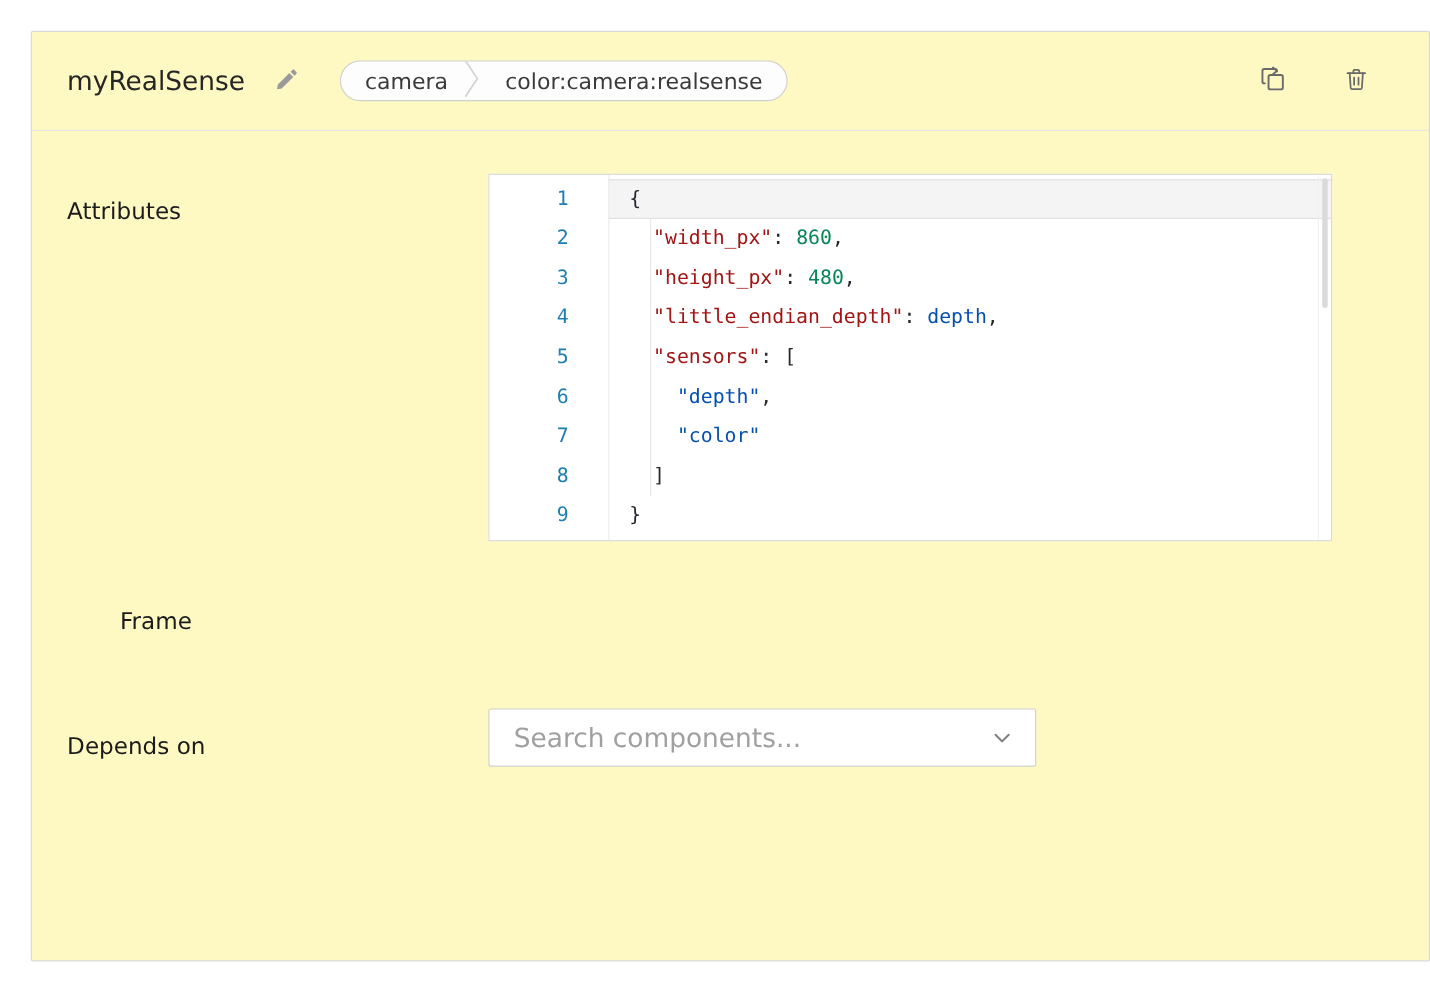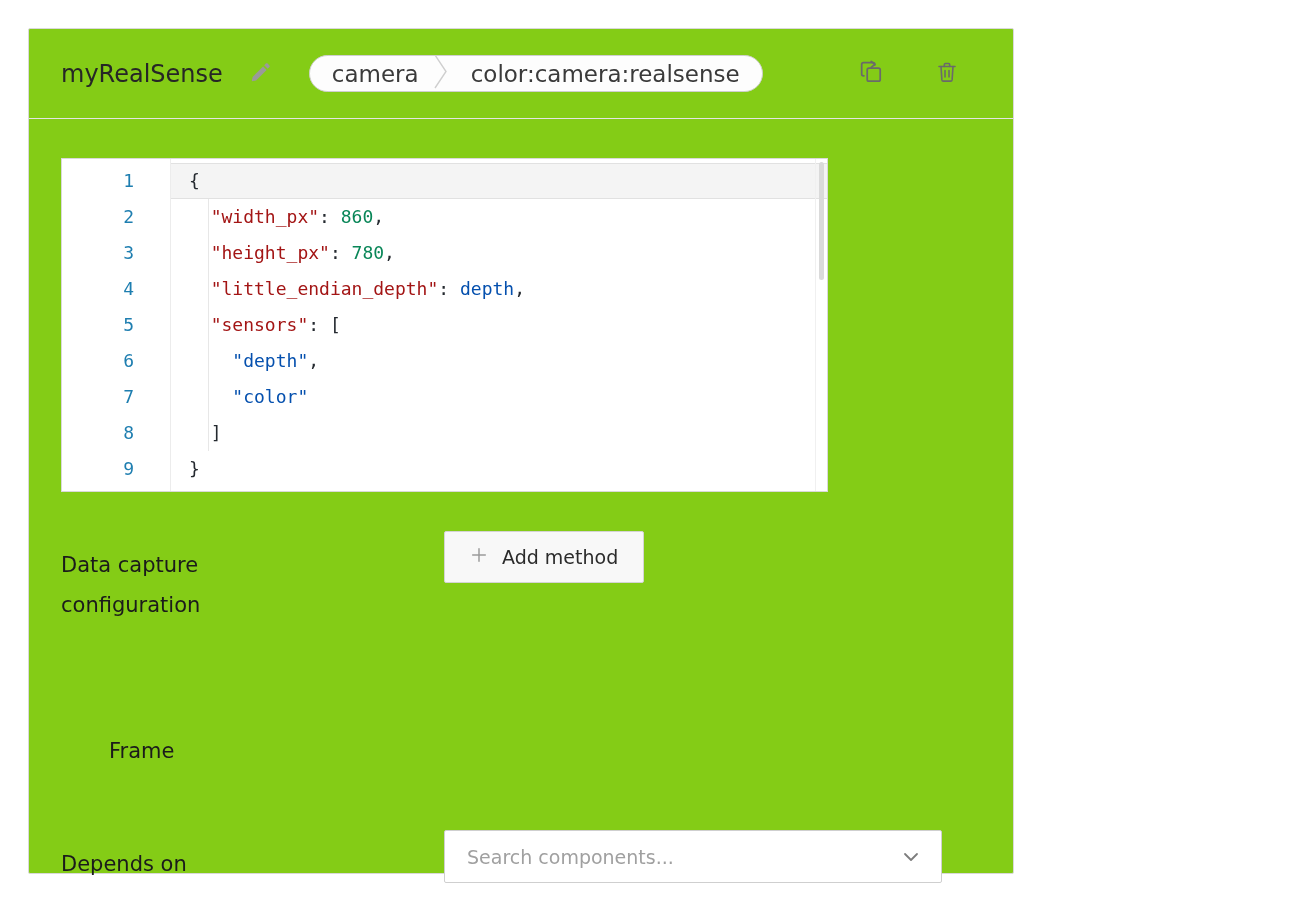--- a/index.html
+++ b/index.html
@@ -1,30 +1,30 @@
 <!DOCTYPE html>
 <html style="--ln: #1e7eb0; --key: #a31515; --num: #098658; --kw: #0550ae; --str: #0550ae;"><head>
 <meta charset="utf-8">
 <style>
   * { margin:0; padding:0; box-sizing:border-box; }
   html,body { width:1300px; height:902px; background:#ffffff; overflow:hidden;
     font-family:"DejaVu Sans","Liberation Sans",sans-serif; color:#1b1b1b; }
 
-  .card { position:absolute; left:28px; top:28px; width:986px; height:846px;
-    background:#84cc16; border:1px solid #d9d9d9; border-radius:2px; }
+  .card { position:absolute; left:28px; top:28px; width:1272px; height:846px;
+    background:#fef9c3; border:1px solid #d9d9d9; border-radius:2px; }
 
   
   .card-header { display:flex; align-items:center; height:90px;
     padding:0 54px 0 32px; border-bottom:1px solid #e4e4e4; }
   .comp-title { font-size:24px; font-weight:500; color:#262626; }
   .edit-btn { background:none; border:none; cursor:pointer; margin-left:26px;
     display:flex; align-items:center; }
   .pill { margin-left:36px; display:flex; align-items:center; height:37px;
     border:1px solid #cfcfcf; border-radius:19px; background:#fdfdfd;
-    padding:0 0; font-size:23px; color:#3a3a3a; overflow:hidden; }
+    padding:0 0; font-size:20px; color:#3a3a3a; overflow:hidden; }
   .pill-item { padding:0 22px; white-space:nowrap; }
   .pill-item.first { padding-right:14px; }
   .pill-sep { flex:none; display:block; }
   .header-actions { margin-left:auto; display:flex; align-items:center; gap:51px; }
   .icon-btn { background:none; border:none; cursor:pointer; padding:0;
     display:flex; align-items:center; }
 
   
   .card-body { padding:39px 32px 0 32px; }
   .form-row { display:grid; grid-template-columns:383px 1fr; align-items:start; }
@@ -57,21 +57,21 @@
   .tok-str { color:var(--str,#0550ae); }
 
   
   .add-btn { display:inline-flex; align-items:center; gap:14px; height:52px;
     padding:0 25px; background:#f8f8f8; border:1px solid #d4d4d4; border-radius:2px;
     font-family:inherit; font-size:19px; color:#2b2b2b; cursor:pointer; }
   .select-box { display:flex; align-items:center; width:498px; height:53px;
     border:1px solid #cfcfcf; background:#fff; border-radius:2px;
     padding:0 22px; cursor:pointer; }
   .select-box input { flex:1; border:none; outline:none; font-family:inherit;
-    font-size:19px; color:#333; background:transparent; }
+    font-size:24px; color:#333; background:transparent; }
   .select-box input::placeholder { color:#a0a0a0; }
 </style>
 </head>
 <body>
 
 <div class="card">
 
   <div class="card-header">
     <div class="comp-title">myRealSense</div>
 
@@ -113,35 +113,36 @@
             <path d="M10 10.5v6.5M14 10.5v6.5"></path>
           </svg>
         </span>
       </button>
     </div>
   </div>
 
   <div class="card-body">
 
     <div class="form-row row-attributes">
+      <div class="row-label">Attributes</div>
       <div class="code-editor">
         <div class="gutter-sep"></div>
         <div class="indent-guide"></div>
         <div class="code-lines">
             <div class="code-line">
               <span class="line-num">1</span>
               <span class="line-content"><span class="tok-punct">{</span></span>
             </div>
             <div class="code-line">
               <span class="line-num">2</span>
               <span class="line-content"><span class="tok-punct">  </span><span class="tok-key">"width_px"</span><span class="tok-punct">: </span><span class="tok-num">860</span><span class="tok-punct">,</span></span>
             </div>
             <div class="code-line">
               <span class="line-num">3</span>
-              <span class="line-content"><span class="tok-punct">  </span><span class="tok-key">"height_px"</span><span class="tok-punct">: </span><span class="tok-num">780</span><span class="tok-punct">,</span></span>
+              <span class="line-content"><span class="tok-punct">  </span><span class="tok-key">"height_px"</span><span class="tok-punct">: </span><span class="tok-num">480</span><span class="tok-punct">,</span></span>
             </div>
             <div class="code-line">
               <span class="line-num">4</span>
               <span class="line-content"><span class="tok-punct">  </span><span class="tok-key">"little_endian_depth"</span><span class="tok-punct">: </span><span class="tok-kw">depth</span><span class="tok-punct">,</span></span>
             </div>
             <div class="code-line">
               <span class="line-num">5</span>
               <span class="line-content"><span class="tok-punct">  </span><span class="tok-key">"sensors"</span><span class="tok-punct">: [</span></span>
             </div>
             <div class="code-line">
@@ -159,33 +160,20 @@
             <div class="code-line">
               <span class="line-num">9</span>
               <span class="line-content"><span class="tok-punct">}</span></span>
             </div>
           </div>
         <div class="sb-line"></div>
         <div class="sb-thumb"></div>
       </div>
     </div>
 
-    <div class="form-row row-datacapture">
-      <div class="row-label">Data capture configuration</div>
-      <div>
-        <button class="add-btn">
-          <span>
-            <svg width="18" height="18" viewBox="0 0 20 20" fill="none" stroke="#9a9a9a" stroke-width="1.6" stroke-linecap="round">
-              <path d="M10 3v14M3 10h14"></path>
-            </svg>
-          </span>
-          <span>Add method</span>
-        </button>
-      </div>
-    </div>
 
     <div class="form-row row-frame">
       <div class="row-label">Frame</div>
     </div>
 
     <div class="form-row">
       <div class="row-label">Depends on</div>
       <div>
         <div class="select-box">
           <input type="text" placeholder="Search components..." style="">

